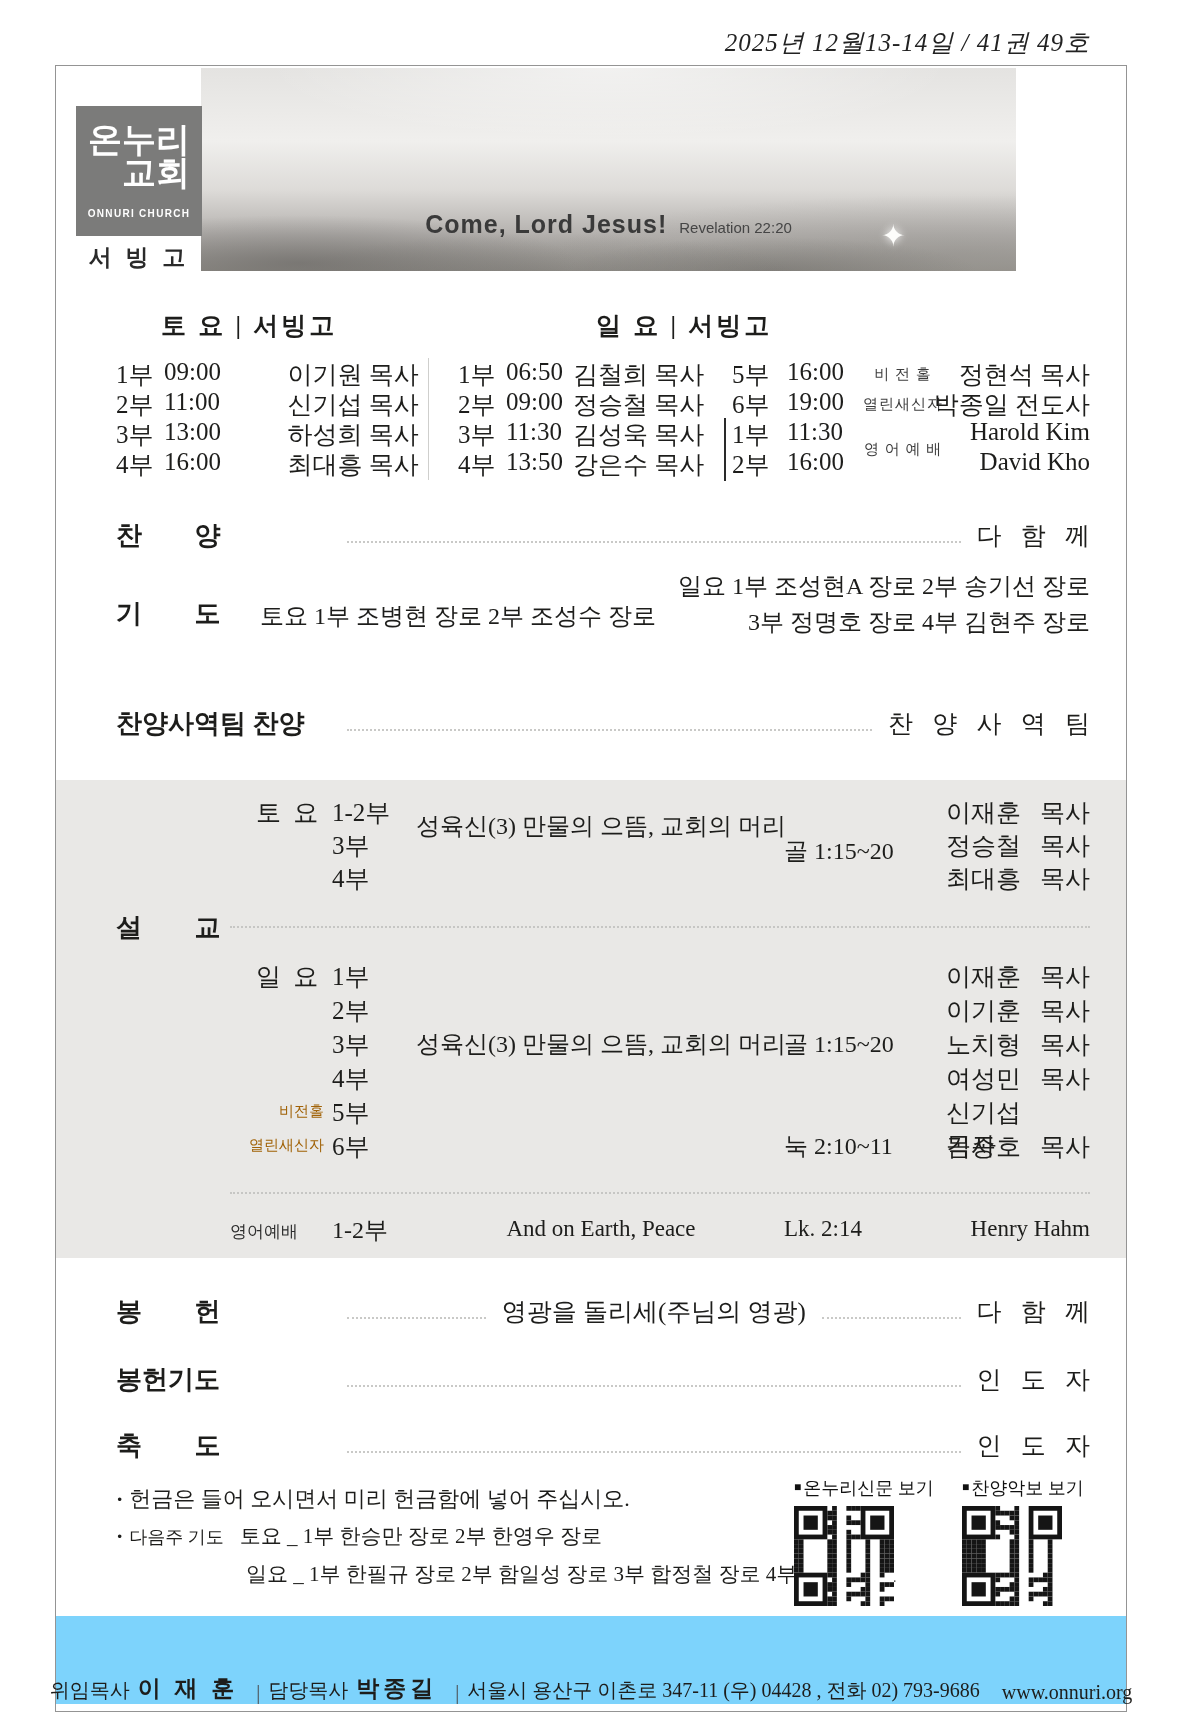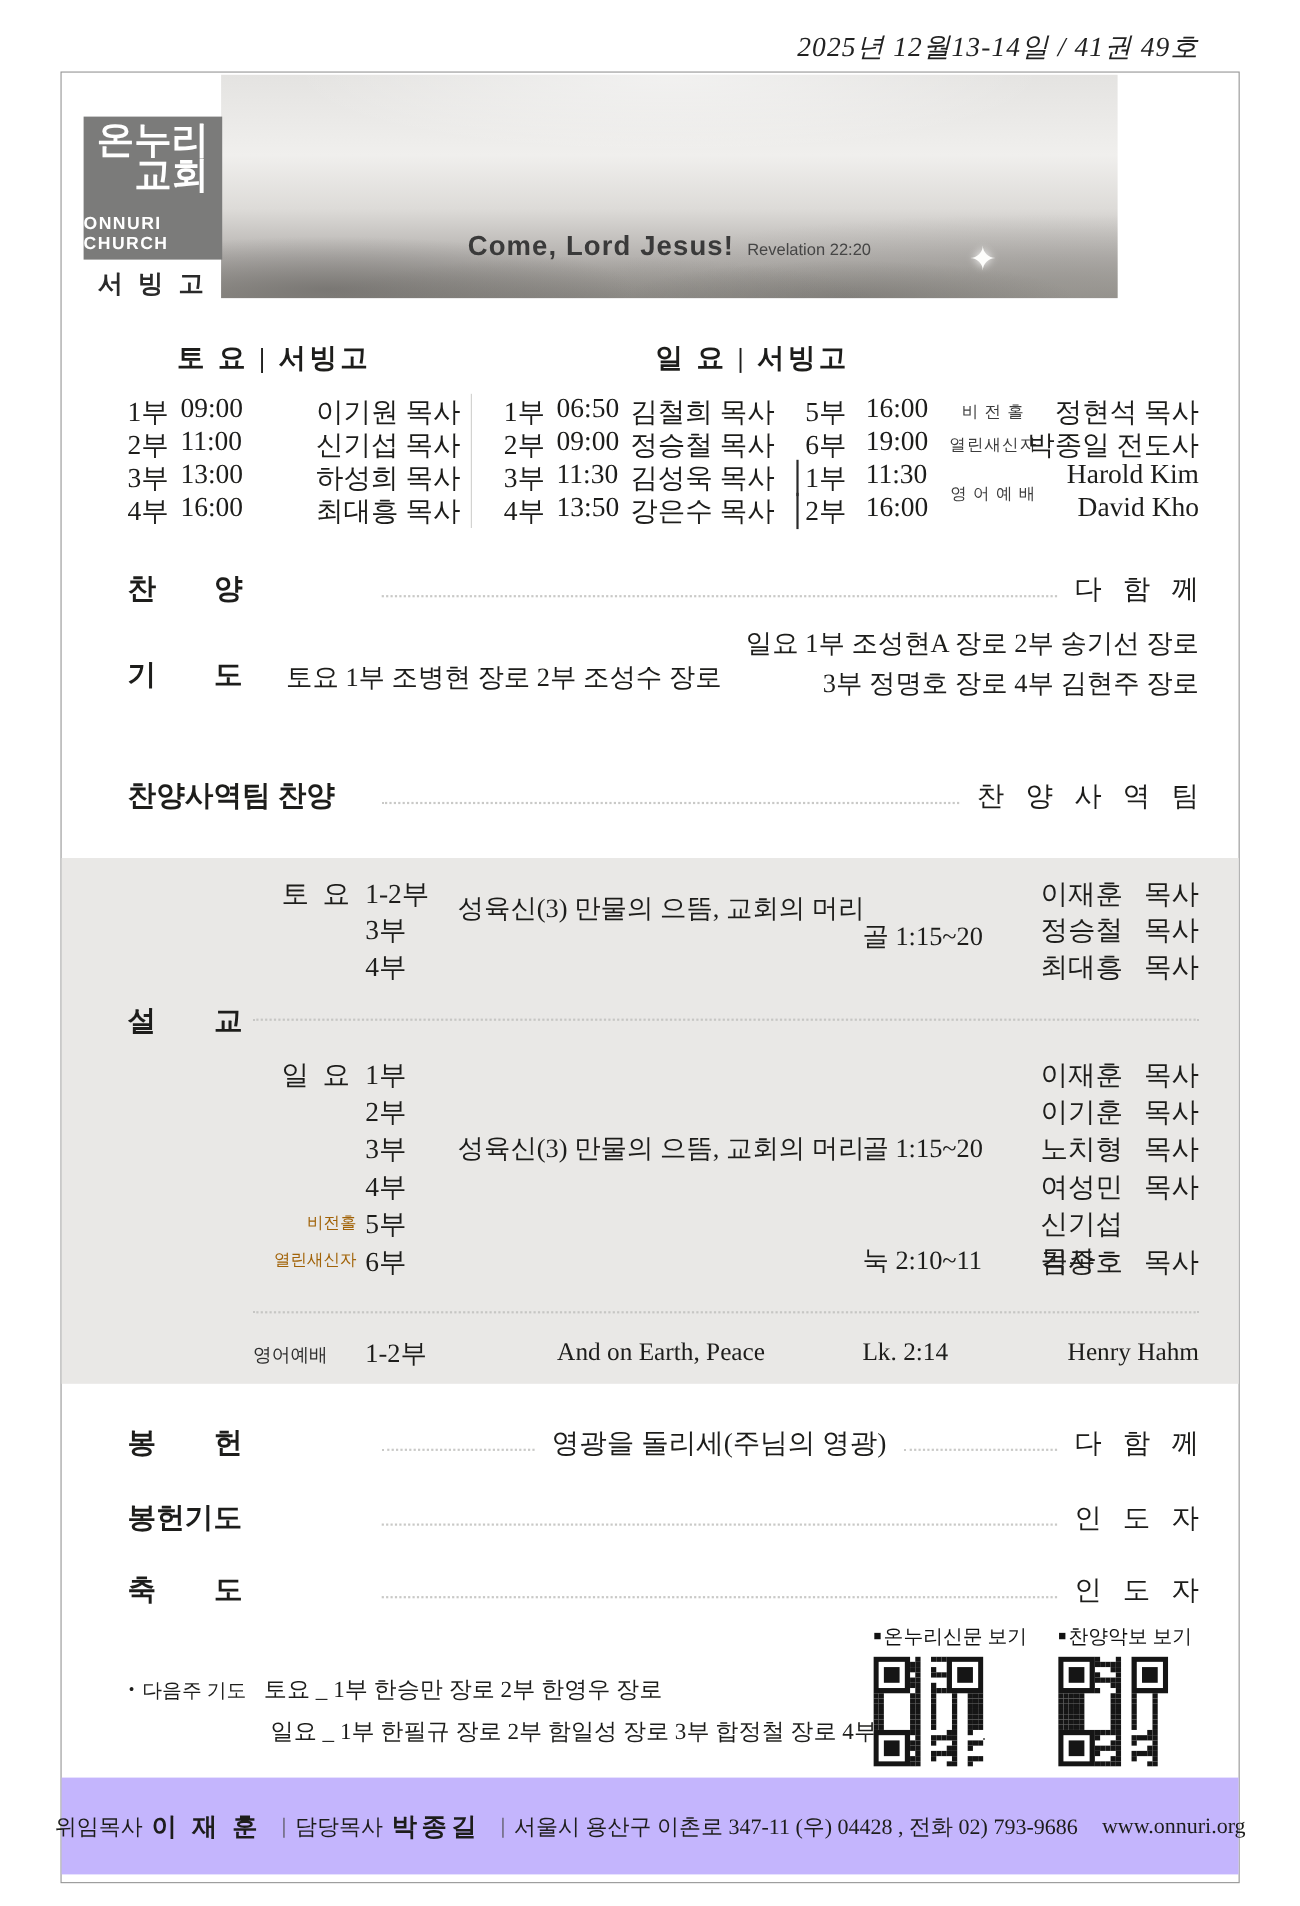--- a/index.html
+++ b/index.html
@@ -20,21 +20,21 @@
   .banner-title{position:absolute;left:0;right:0;top:44px;text-align:center;font-size:55px;font-weight:800;
     letter-spacing:1px;color:#2e2d2c;white-space:nowrap;}
   .banner-sub{position:absolute;left:0;right:0;top:142px;text-align:center;white-space:nowrap;color:#3a3a3a;}
   .banner-sub .sub{font-family:"Liberation Sans","DejaVu Sans",sans-serif;font-size:25px;font-weight:700;letter-spacing:1px;}
   .banner-sub .verse{font-family:"Liberation Sans","DejaVu Sans",sans-serif;font-size:15px;margin-left:8px;color:#454545;}
   .sparkle{position:absolute;right:110px;bottom:18px;color:#fdfdfb;font-size:30px;text-shadow:0 0 8px #fff;}
   #logo{position:absolute;left:20px;top:40px;width:126px;height:130px;background:#7b7b7a;
     display:flex;flex-direction:column;align-items:center;justify-content:center;}
   .logo-kr{font-family:"Liberation Sans","DejaVu Sans",sans-serif;font-weight:800;font-size:34px;line-height:.95;color:#fff;text-align:center;}
   .logo-kr .l2{margin-left:34px;}
-  .logo-en{font-family:"Liberation Sans","DejaVu Sans",sans-serif;font-weight:700;font-size:16px;letter-spacing:1.3px;color:#fff;margin-top:20px;}
+  .logo-en{font-family:"Liberation Sans","DejaVu Sans",sans-serif;font-weight:700;font-size:10px;letter-spacing:1.3px;color:#fff;margin-top:20px;}
   #campus{position:absolute;left:20px;top:176px;width:126px;text-align:center;font-size:23px;font-weight:700;letter-spacing:4px;color:#2a2a2a;}
 
   
   .sched-head{position:absolute;font-size:25px;font-weight:700;letter-spacing:3px;white-space:nowrap;}
   .sched-row{position:absolute;left:0;width:1070px;height:30px;font-size:25px;}
   .c{position:absolute;white-space:nowrap;top:0;}
   .sat-part{left:60px;} .sat-time{left:108px;}
   .sat-pastor{left:222px;width:150px;text-align:center;}
   .v-div{position:absolute;left:372px;top:292px;height:122px;width:1px;background:#cfcfcd;}
   .sun-part{left:402px;} .sun-time{left:450px;}
@@ -70,22 +70,22 @@
   .note-line{position:absolute;left:60px;white-space:nowrap;font-size:22px;}
   .note-bullet{font-weight:700;margin-right:6px;}
   .note-body{font-size:21px;}
   .note-label{font-size:18px;margin-right:16px;}
   .qr-block{position:absolute;width:128px;}
   .qr-label{font-size:18px;white-space:nowrap;color:#111;}
   .qr-bullet{font-size:12px;vertical-align:3px;margin-right:2px;}
   .qr-box{margin-top:6px;width:100px;height:100px;}
 
   
-  #footer-band{position:absolute;left:0;top:1550px;width:1070px;height:88px;background:#c4b5fd;
-    display:flex;align-items:center;justify-content:center;white-space:nowrap;}
+  #footer-band{position:absolute;left:0;top:1550px;width:1070px;height:88px;background:#7dd3fc;
+    display:flex;align-items:flex-end;justify-content:center;white-space:nowrap;}
   #footer-band .role{font-size:20px;}
   #footer-band .pname{font-size:23px;font-weight:700;letter-spacing:4px;margin:0 10px 0 8px;}
   #footer-band .sep{color:#4a4a4a;margin:0 8px;font-size:20px;}
   #footer-band .addr{font-size:20px;}
   #footer-band .site{font-size:20px;margin-left:22px;}
 </style>
 </head>
 <body>
 
 <div id="masthead">2025년 12월13-14일 / 41권 49호</div>
@@ -262,20 +262,23 @@
     <span class="ol">봉헌기도</span>
     <span class="leader"></span>
     <span class="ov">인 도 자</span>
   </div>
   <div class="order-row" style="top:1362px;height:34px;">
     <span class="ol spread">축 도</span>
     <span class="leader"></span>
     <span class="ov">인 도 자</span>
   </div>
 
+  <div class="note-line" style="top:1418px;">
+    <span class="note-bullet">·</span><span>헌금은 들어 오시면서 미리 헌금함에 넣어 주십시오.</span>
+  </div>
   <div class="note-line" style="top:1456px;">
     <span class="note-bullet">·</span><span class="note-label">다음주 기도</span><span class="note-body">토요 _ 1부 한승만 장로  2부 한영우 장로</span>
   </div>
   <div class="note-line note-body" style="top:1494px;left:190px;">일요 _ 1부 한필규 장로  2부 함일성 장로  3부 합정철 장로  4부 허 경 장로</div>
 
   <div class="qr-block" style="left:738px;top:1410px;">
     <div class="qr-label"><span class="qr-bullet">■</span><span>온누리신문 보기</span></div>
     <div class="qr-box"><svg width="100" height="100" xmlns="http://www.w3.org/2000/svg">
           <rect width="100" height="100" fill="#fff"></rect>
           <rect x="38.095238095238095" y="0" width="4.761904761904762" height="4.761904761904762" fill="#151515"></rect>

